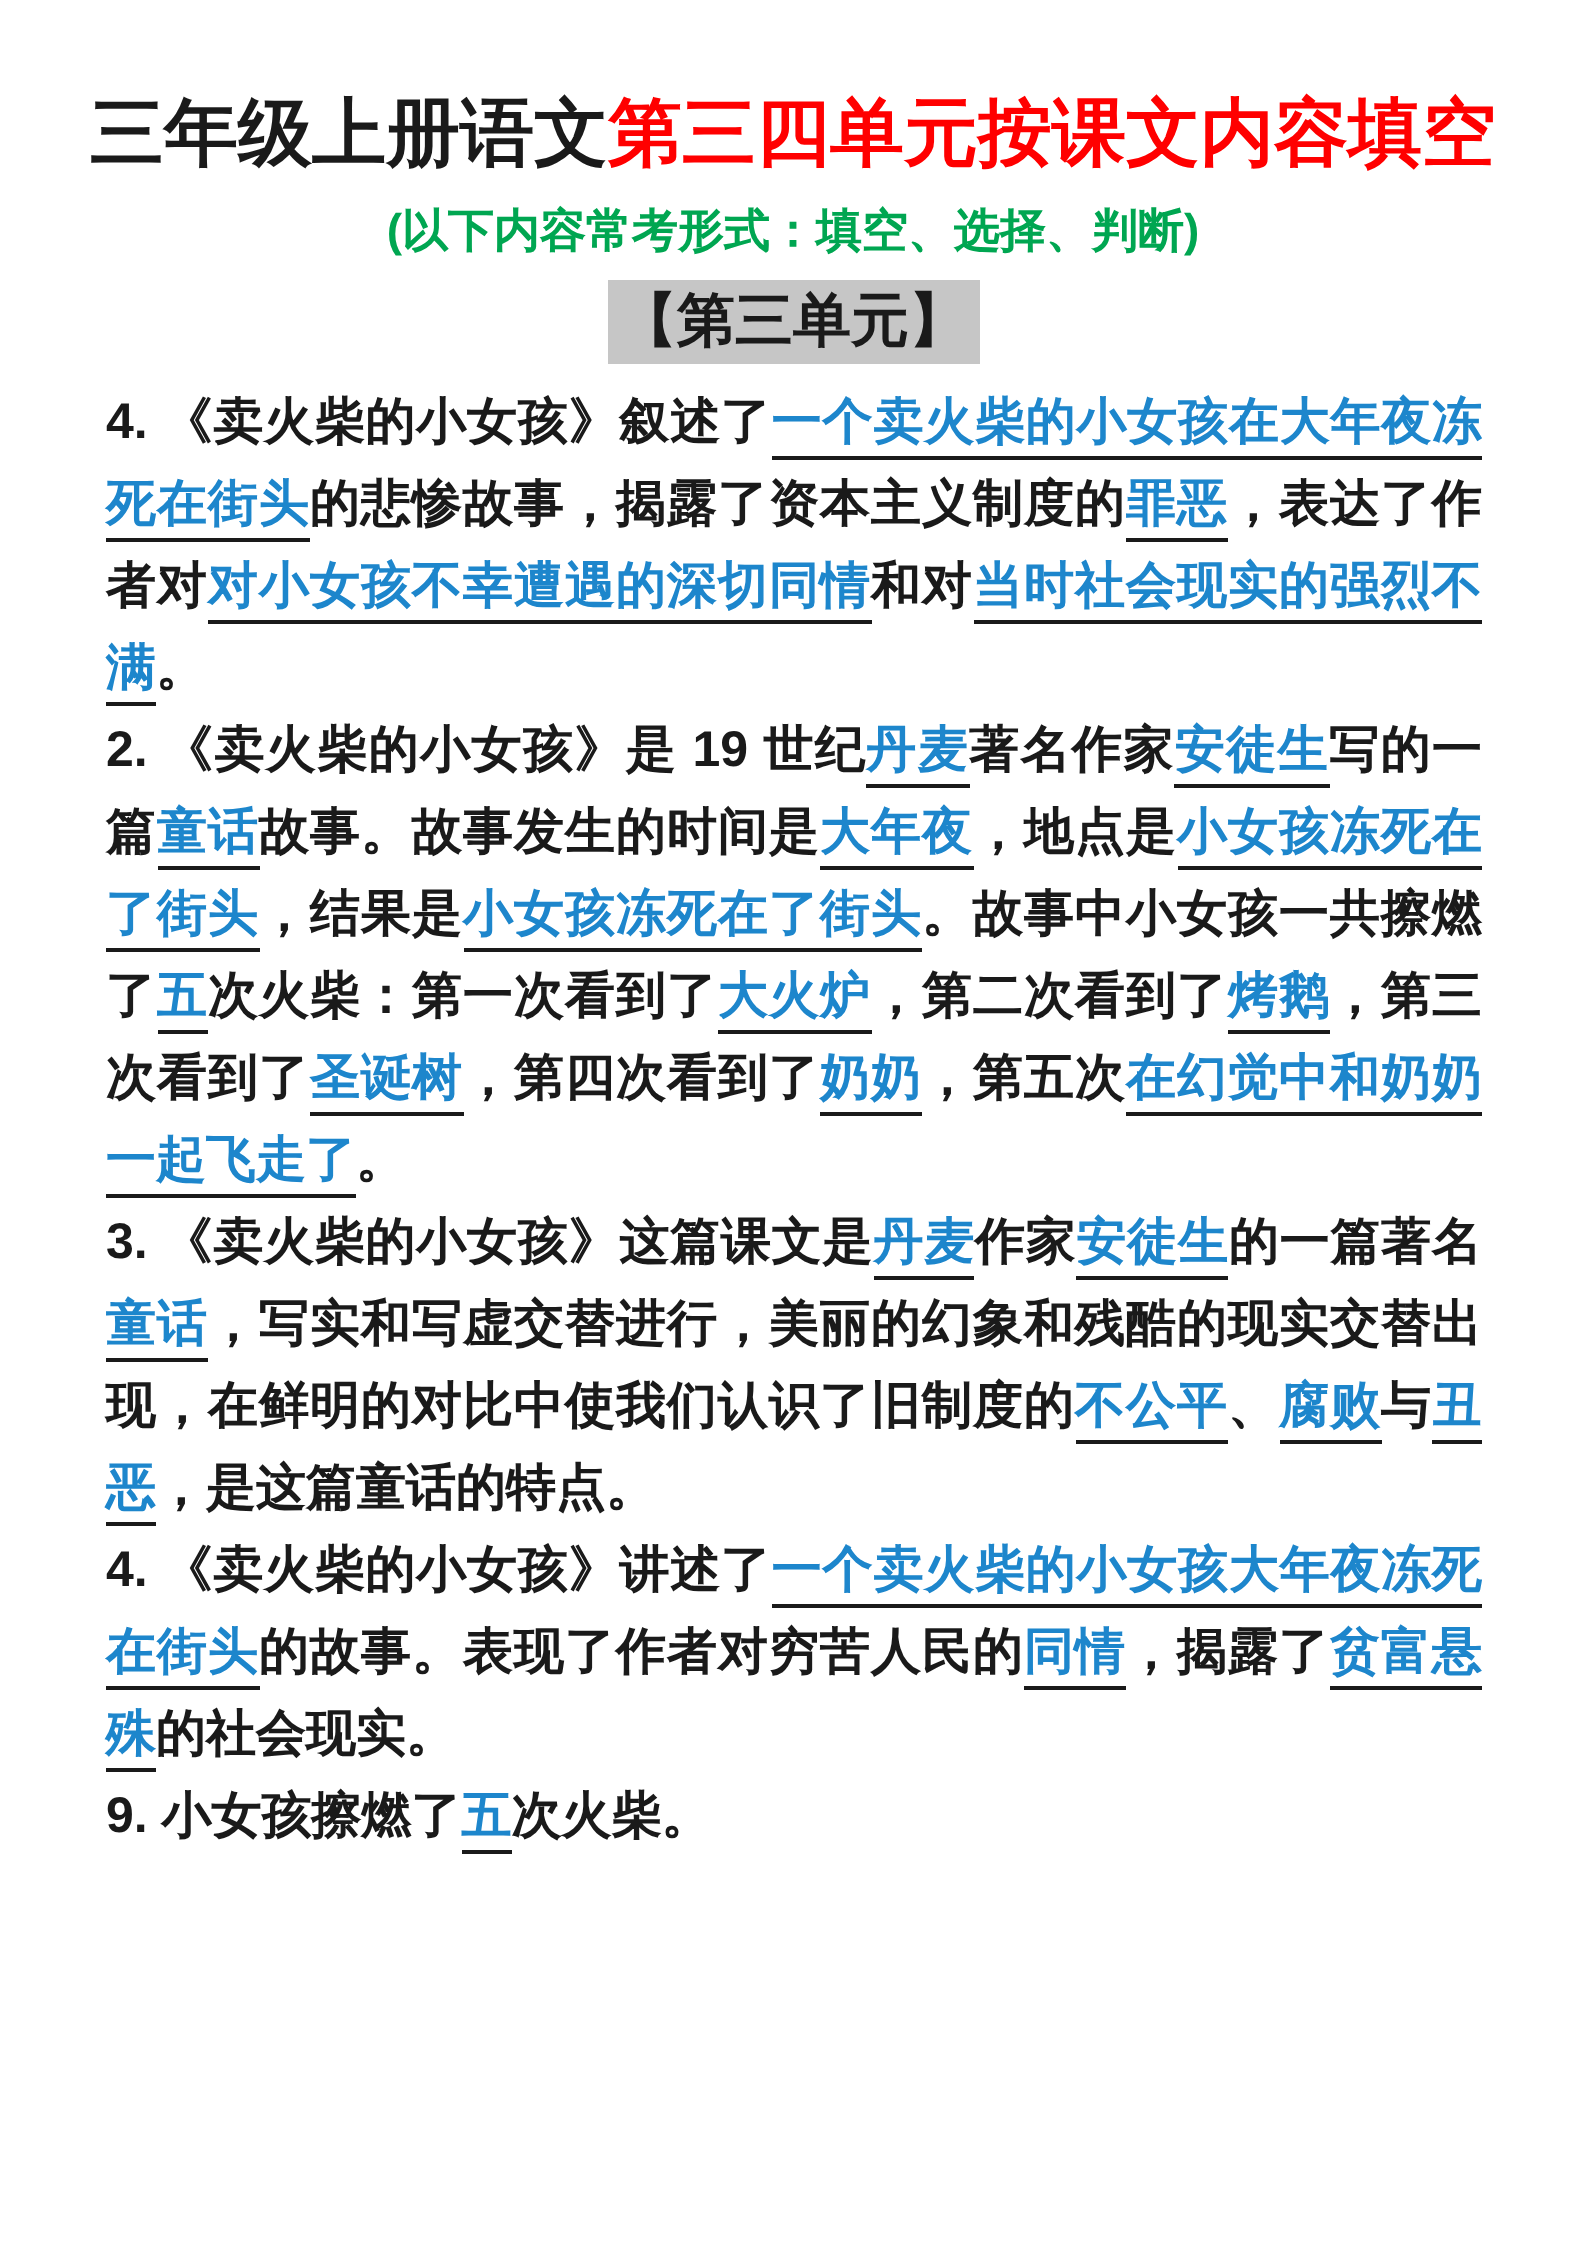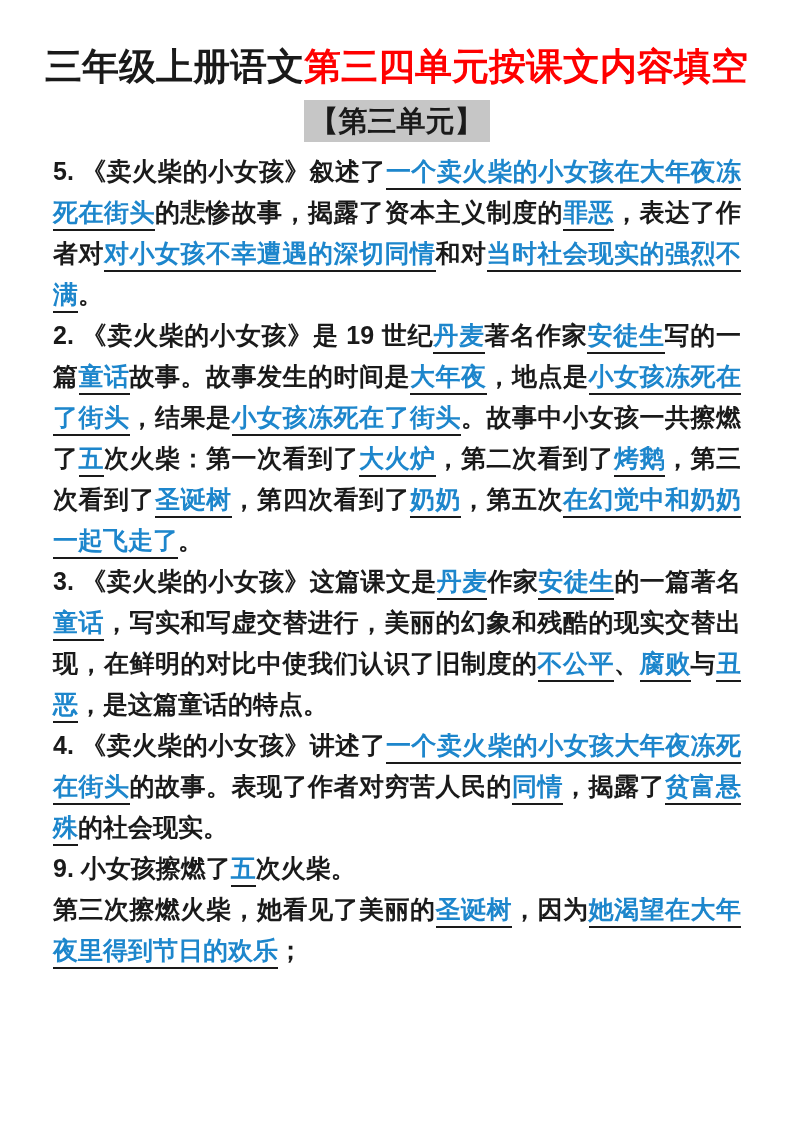--- a/index.html
+++ b/index.html
@@ -55,24 +55,24 @@
     padding-bottom: 3px;
   }
 </style>
 </head>
 <body>
 
 <div class="page" style="--red: #ff0000; --green: #00a651; --blue: #1d86cc; --sec-bg: #c6c6c6; --ink: #1a1a1a; --under: #1a1a1a;">
   <div class="title">
     <span class="t-black">三年级上册语文</span><span class="t-red">第三四单元按课文内容填空</span>
   </div>
+  <div class="subtitle">(以下内容常考形式：填空、选择、判断)</div>
   <div class="section-row">
     <span class="section-badge">【第三单元】</span>
   </div>
   <div class="body" id="body-content">
-      <p class="para"><span class="plain">5. 《卖火柴的小女孩》叙述了</span><span class="blank">一个卖火柴的小女孩在大年夜冻死在街头</span><span class="plain">的悲惨故事，揭露了资本主义制度的</span><span class="blank">罪恶</span><span class="plain">，表达了作者对</span><span class="blank">对小女孩不幸遭遇的深切同情</span><span class="plain">和对</span><span class="blank">当时社会现实的强烈不满</span><span class="plain">。</span></p>
+      <p class="para"><span class="plain">4. 《卖火柴的小女孩》叙述了</span><span class="blank">一个卖火柴的小女孩在大年夜冻死在街头</span><span class="plain">的悲惨故事，揭露了资本主义制度的</span><span class="blank">罪恶</span><span class="plain">，表达了作者对</span><span class="blank">对小女孩不幸遭遇的深切同情</span><span class="plain">和对</span><span class="blank">当时社会现实的强烈不满</span><span class="plain">。</span></p>
       <p class="para"><span class="plain">2. 《卖火柴的小女孩》是 19 世纪</span><span class="blank">丹麦</span><span class="plain">著名作家</span><span class="blank">安徒生</span><span class="plain">写的一篇</span><span class="blank">童话</span><span class="plain">故事。故事发生的时间是</span><span class="blank">大年夜</span><span class="plain">，地点是</span><span class="blank">小女孩冻死在了街头</span><span class="plain">，结果是</span><span class="blank">小女孩冻死在了街头</span><span class="plain">。故事中小女孩一共擦燃了</span><span class="blank">五</span><span class="plain">次火柴：第一次看到了</span><span class="blank">大火炉</span><span class="plain">，第二次看到了</span><span class="blank">烤鹅</span><span class="plain">，第三次看到了</span><span class="blank">圣诞树</span><span class="plain">，第四次看到了</span><span class="blank">奶奶</span><span class="plain">，第五次</span><span class="blank">在幻觉中和奶奶一起飞走了</span><span class="plain">。</span></p>
       <p class="para"><span class="plain">3. 《卖火柴的小女孩》这篇课文是</span><span class="blank">丹麦</span><span class="plain">作家</span><span class="blank">安徒生</span><span class="plain">的一篇著名</span><span class="blank">童话</span><span class="plain">，写实和写虚交替进行，美丽的幻象和残酷的现实交替出现，在鲜明的对比中使我们认识了旧制度的</span><span class="blank">不公平</span><span class="plain">、</span><span class="blank">腐败</span><span class="plain">与</span><span class="blank">丑恶</span><span class="plain">，是这篇童话的特点。</span></p>
       <p class="para"><span class="plain">4. 《卖火柴的小女孩》讲述了</span><span class="blank">一个卖火柴的小女孩大年夜冻死在街头</span><span class="plain">的故事。表现了作者对穷苦人民的</span><span class="blank">同情</span><span class="plain">，揭露了</span><span class="blank">贫富悬殊</span><span class="plain">的社会现实。</span></p>
       <p class="para"><span class="plain">9. 小女孩擦燃了</span><span class="blank">五</span><span class="plain">次火柴。</span></p>
-      <p class="para"><span class="plain">第三次擦燃火柴，她看见了美丽的</span><span class="blank">圣诞树</span><span class="plain">，因为</span><span class="blank">她渴望在大年夜里得到节日的欢乐</span><span class="plain">；</span></p>
     </div>
 </div>
 
 </body></html>

